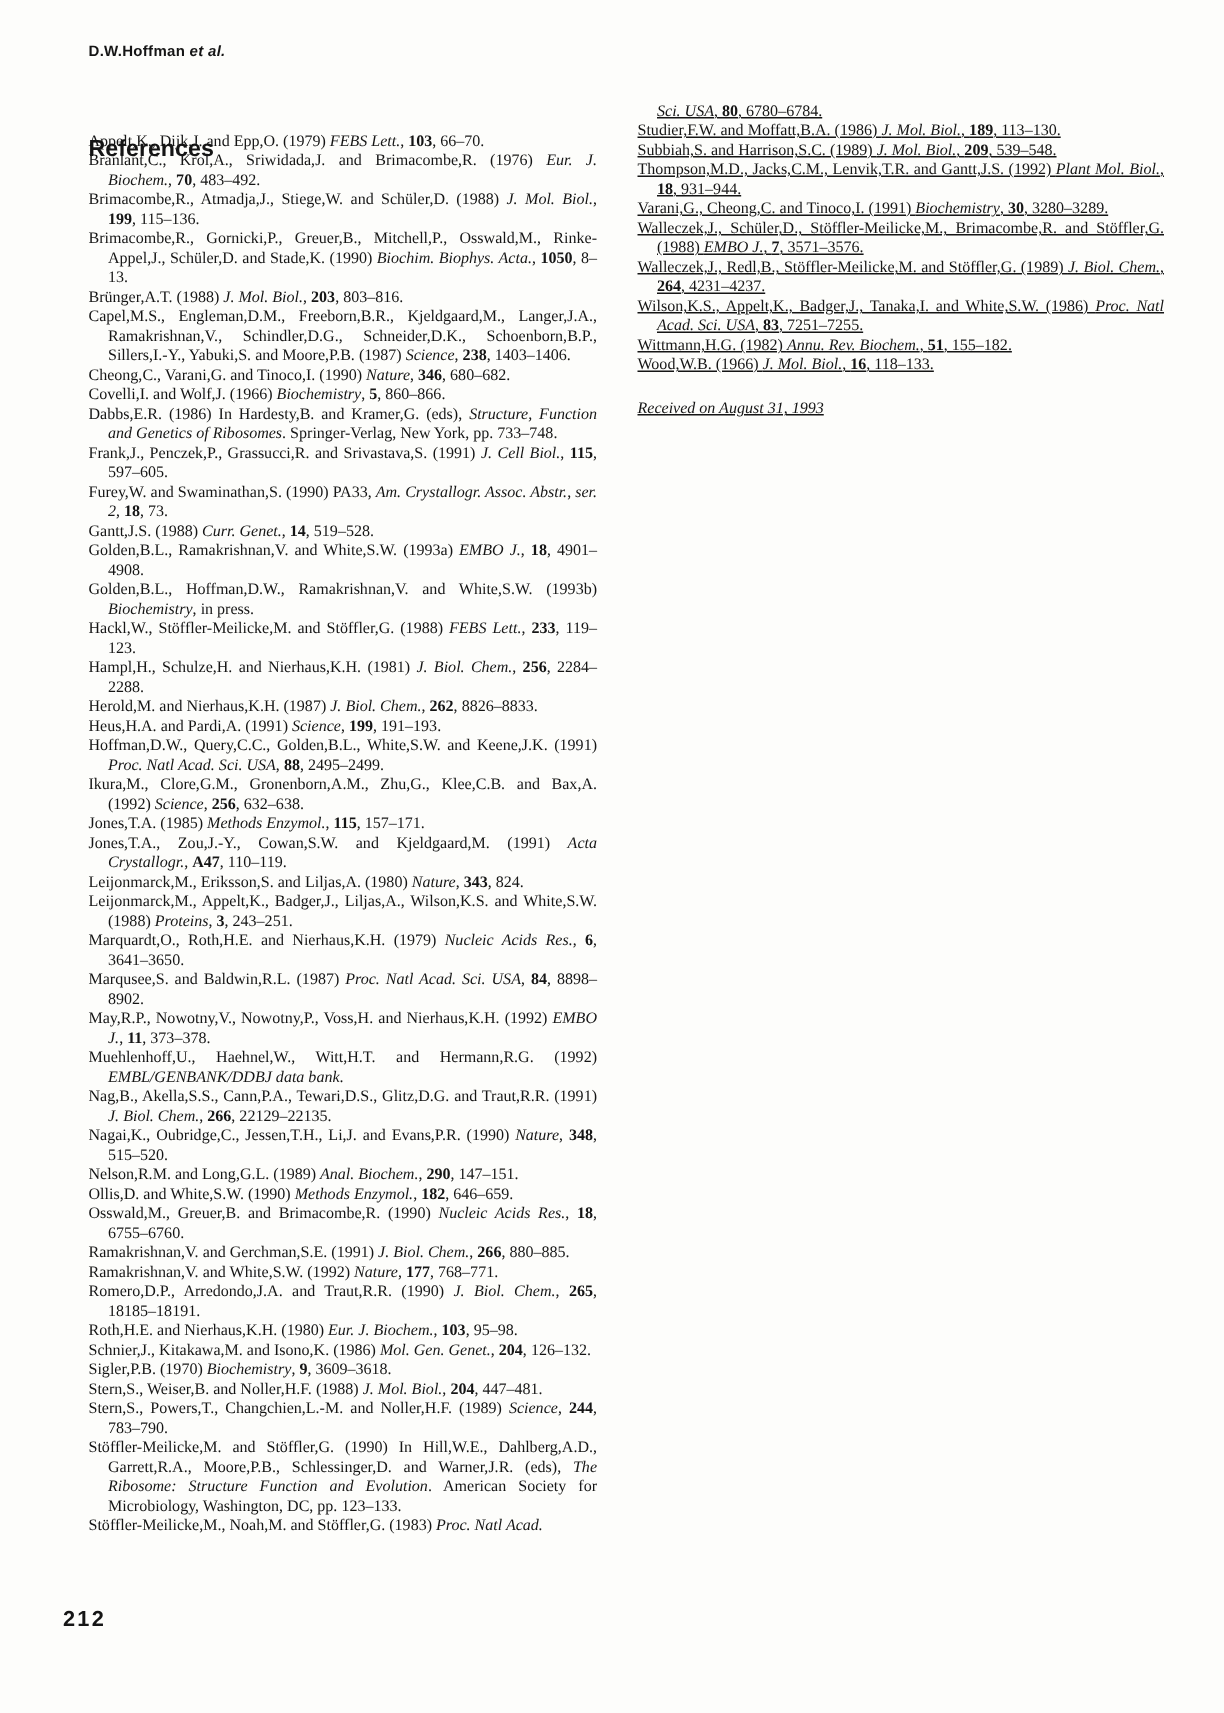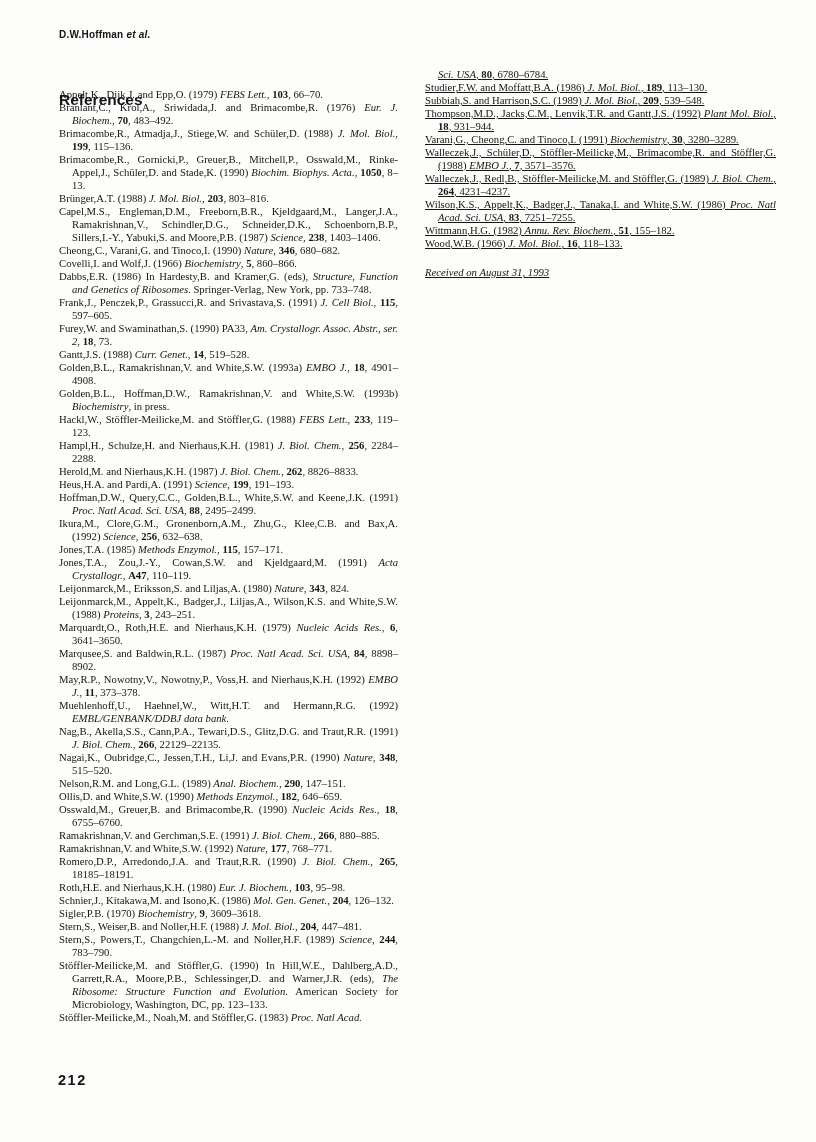--- a/index.html
+++ b/index.html
@@ -52,21 +52,21 @@
   .ref i { font-style: italic; }
   .received-note {
     margin-top: 16px;
     padding-left: 0;
     text-indent: 0;
     font-style: italic;
     text-align: left;
   }
   .page-number {
     position: absolute;
-    left: 58px;
+    left: 42px;
     top: 1072px;
     font-family: "Liberation Sans", sans-serif;
     font-weight: bold;
     font-size: 14.5px;
     letter-spacing: 1.5px;
   }
 </style>
 </head>
 <body>
 

